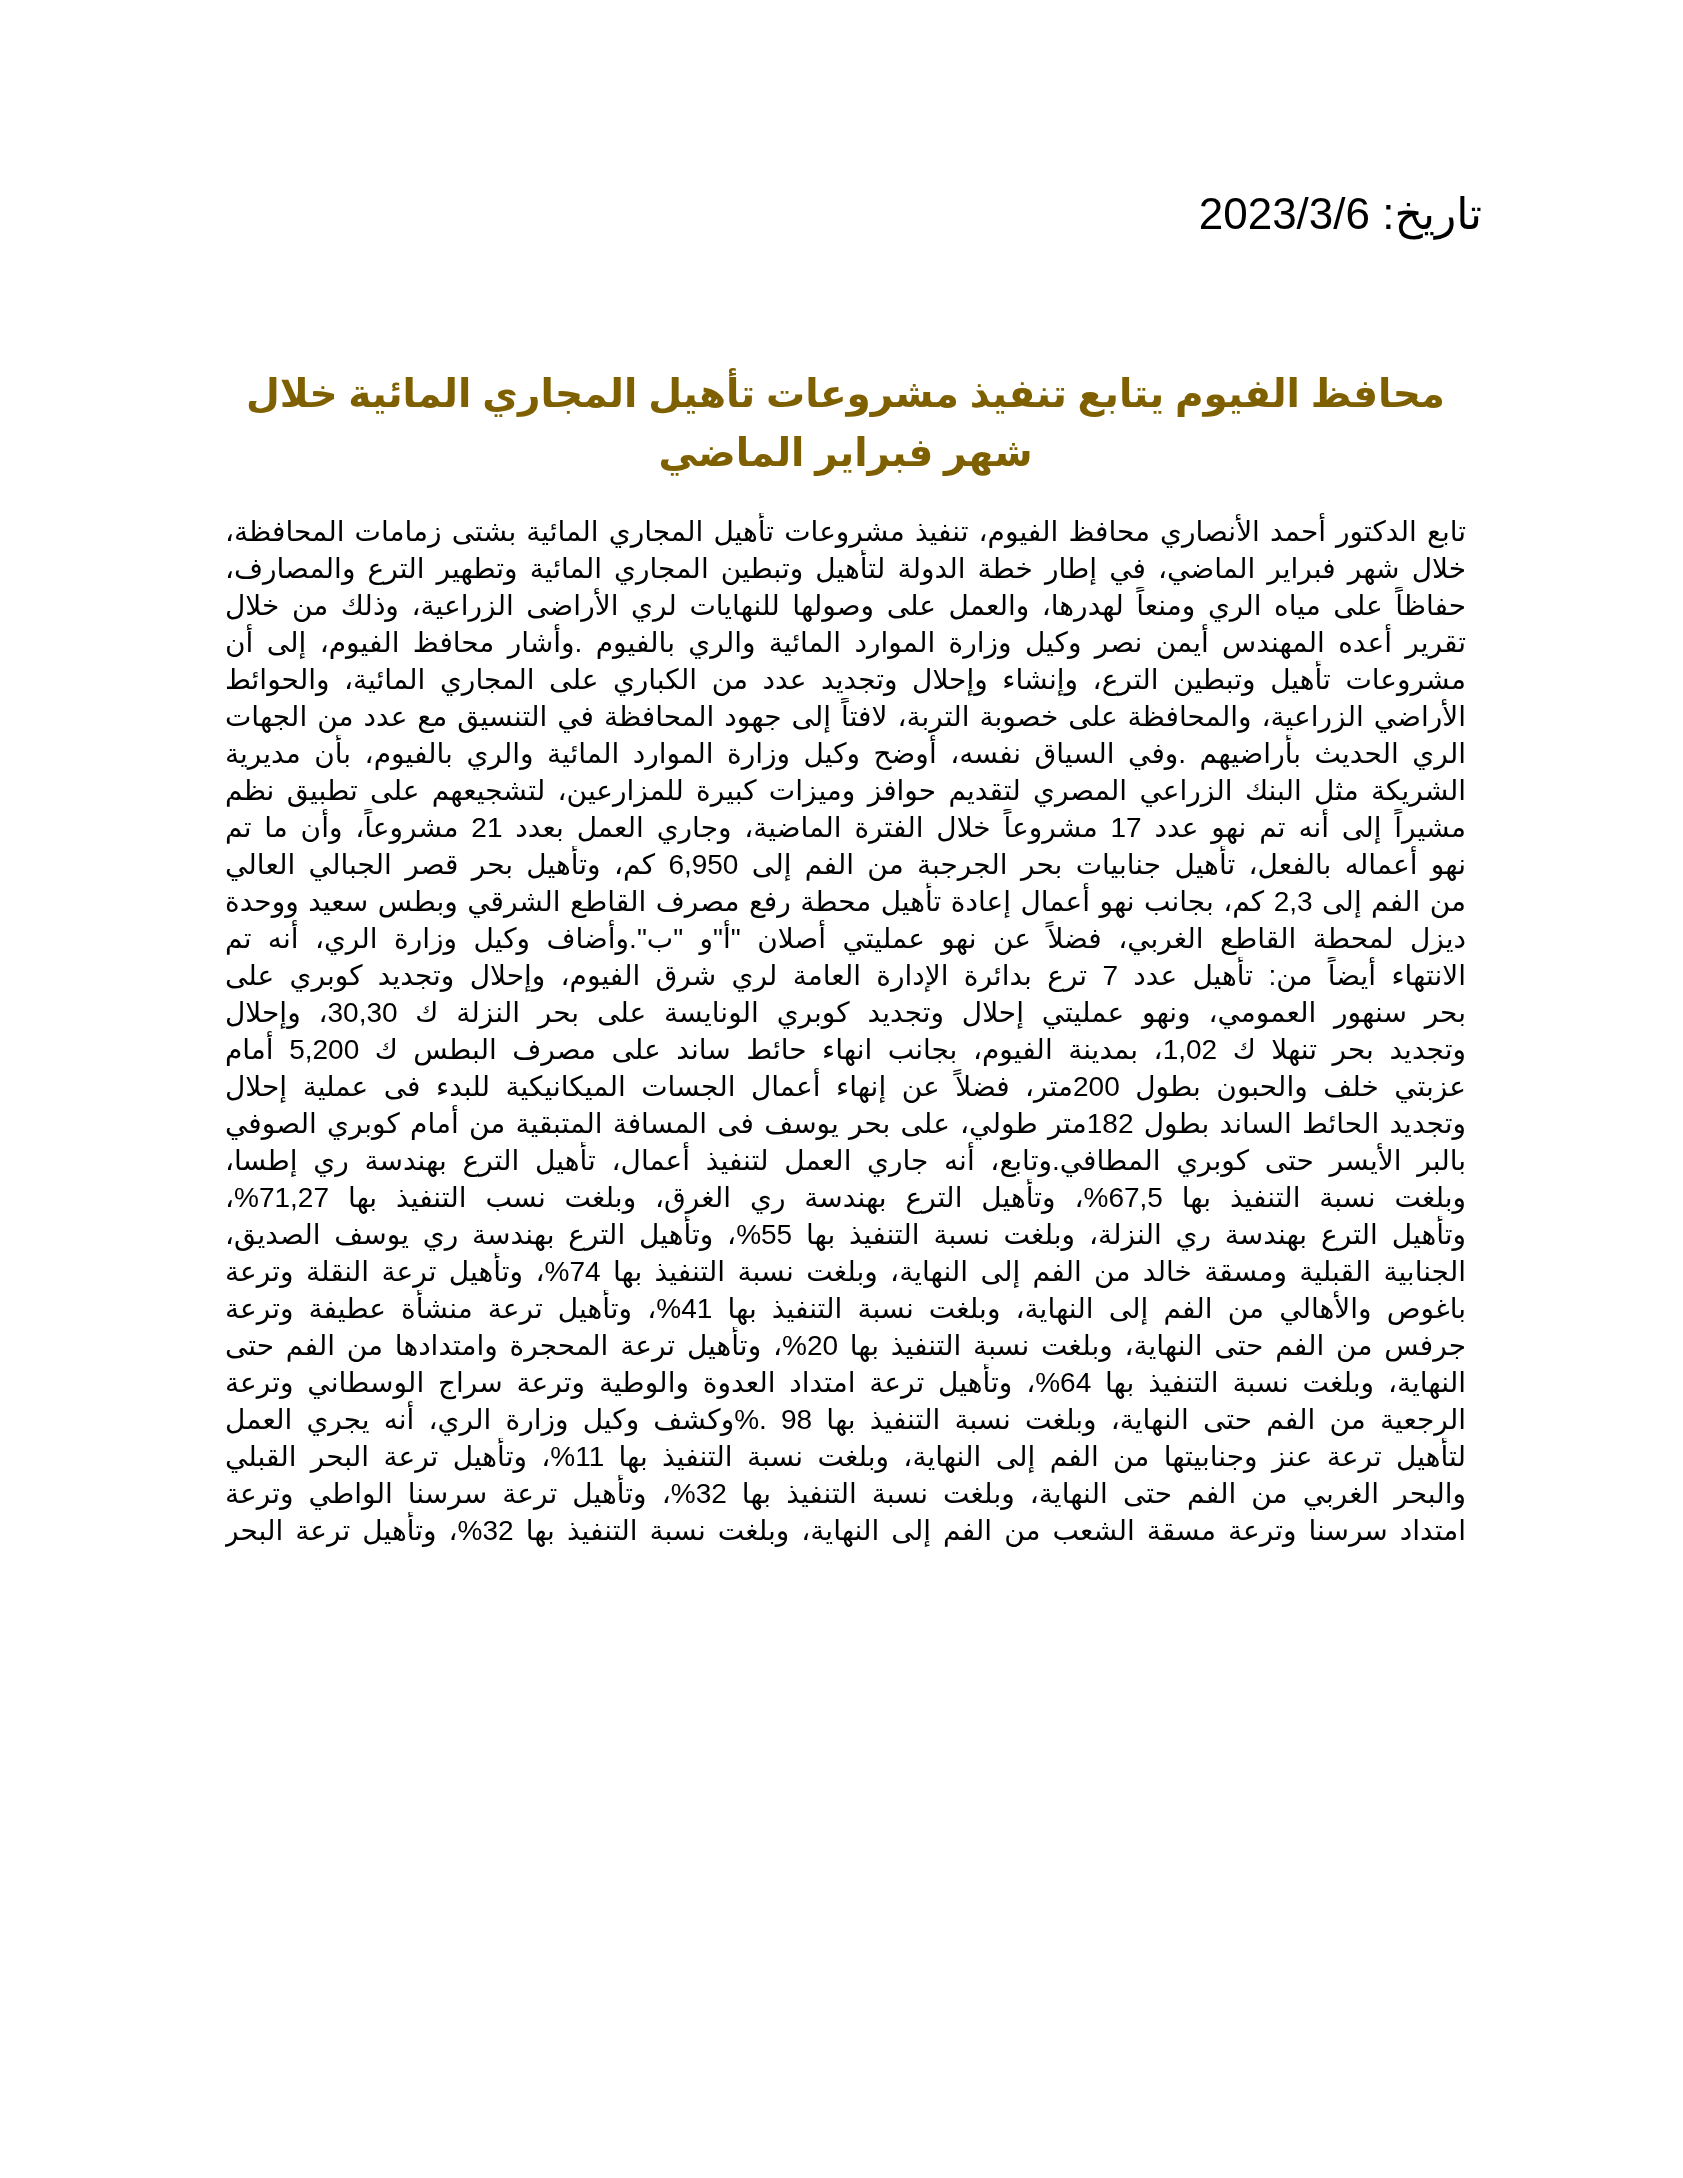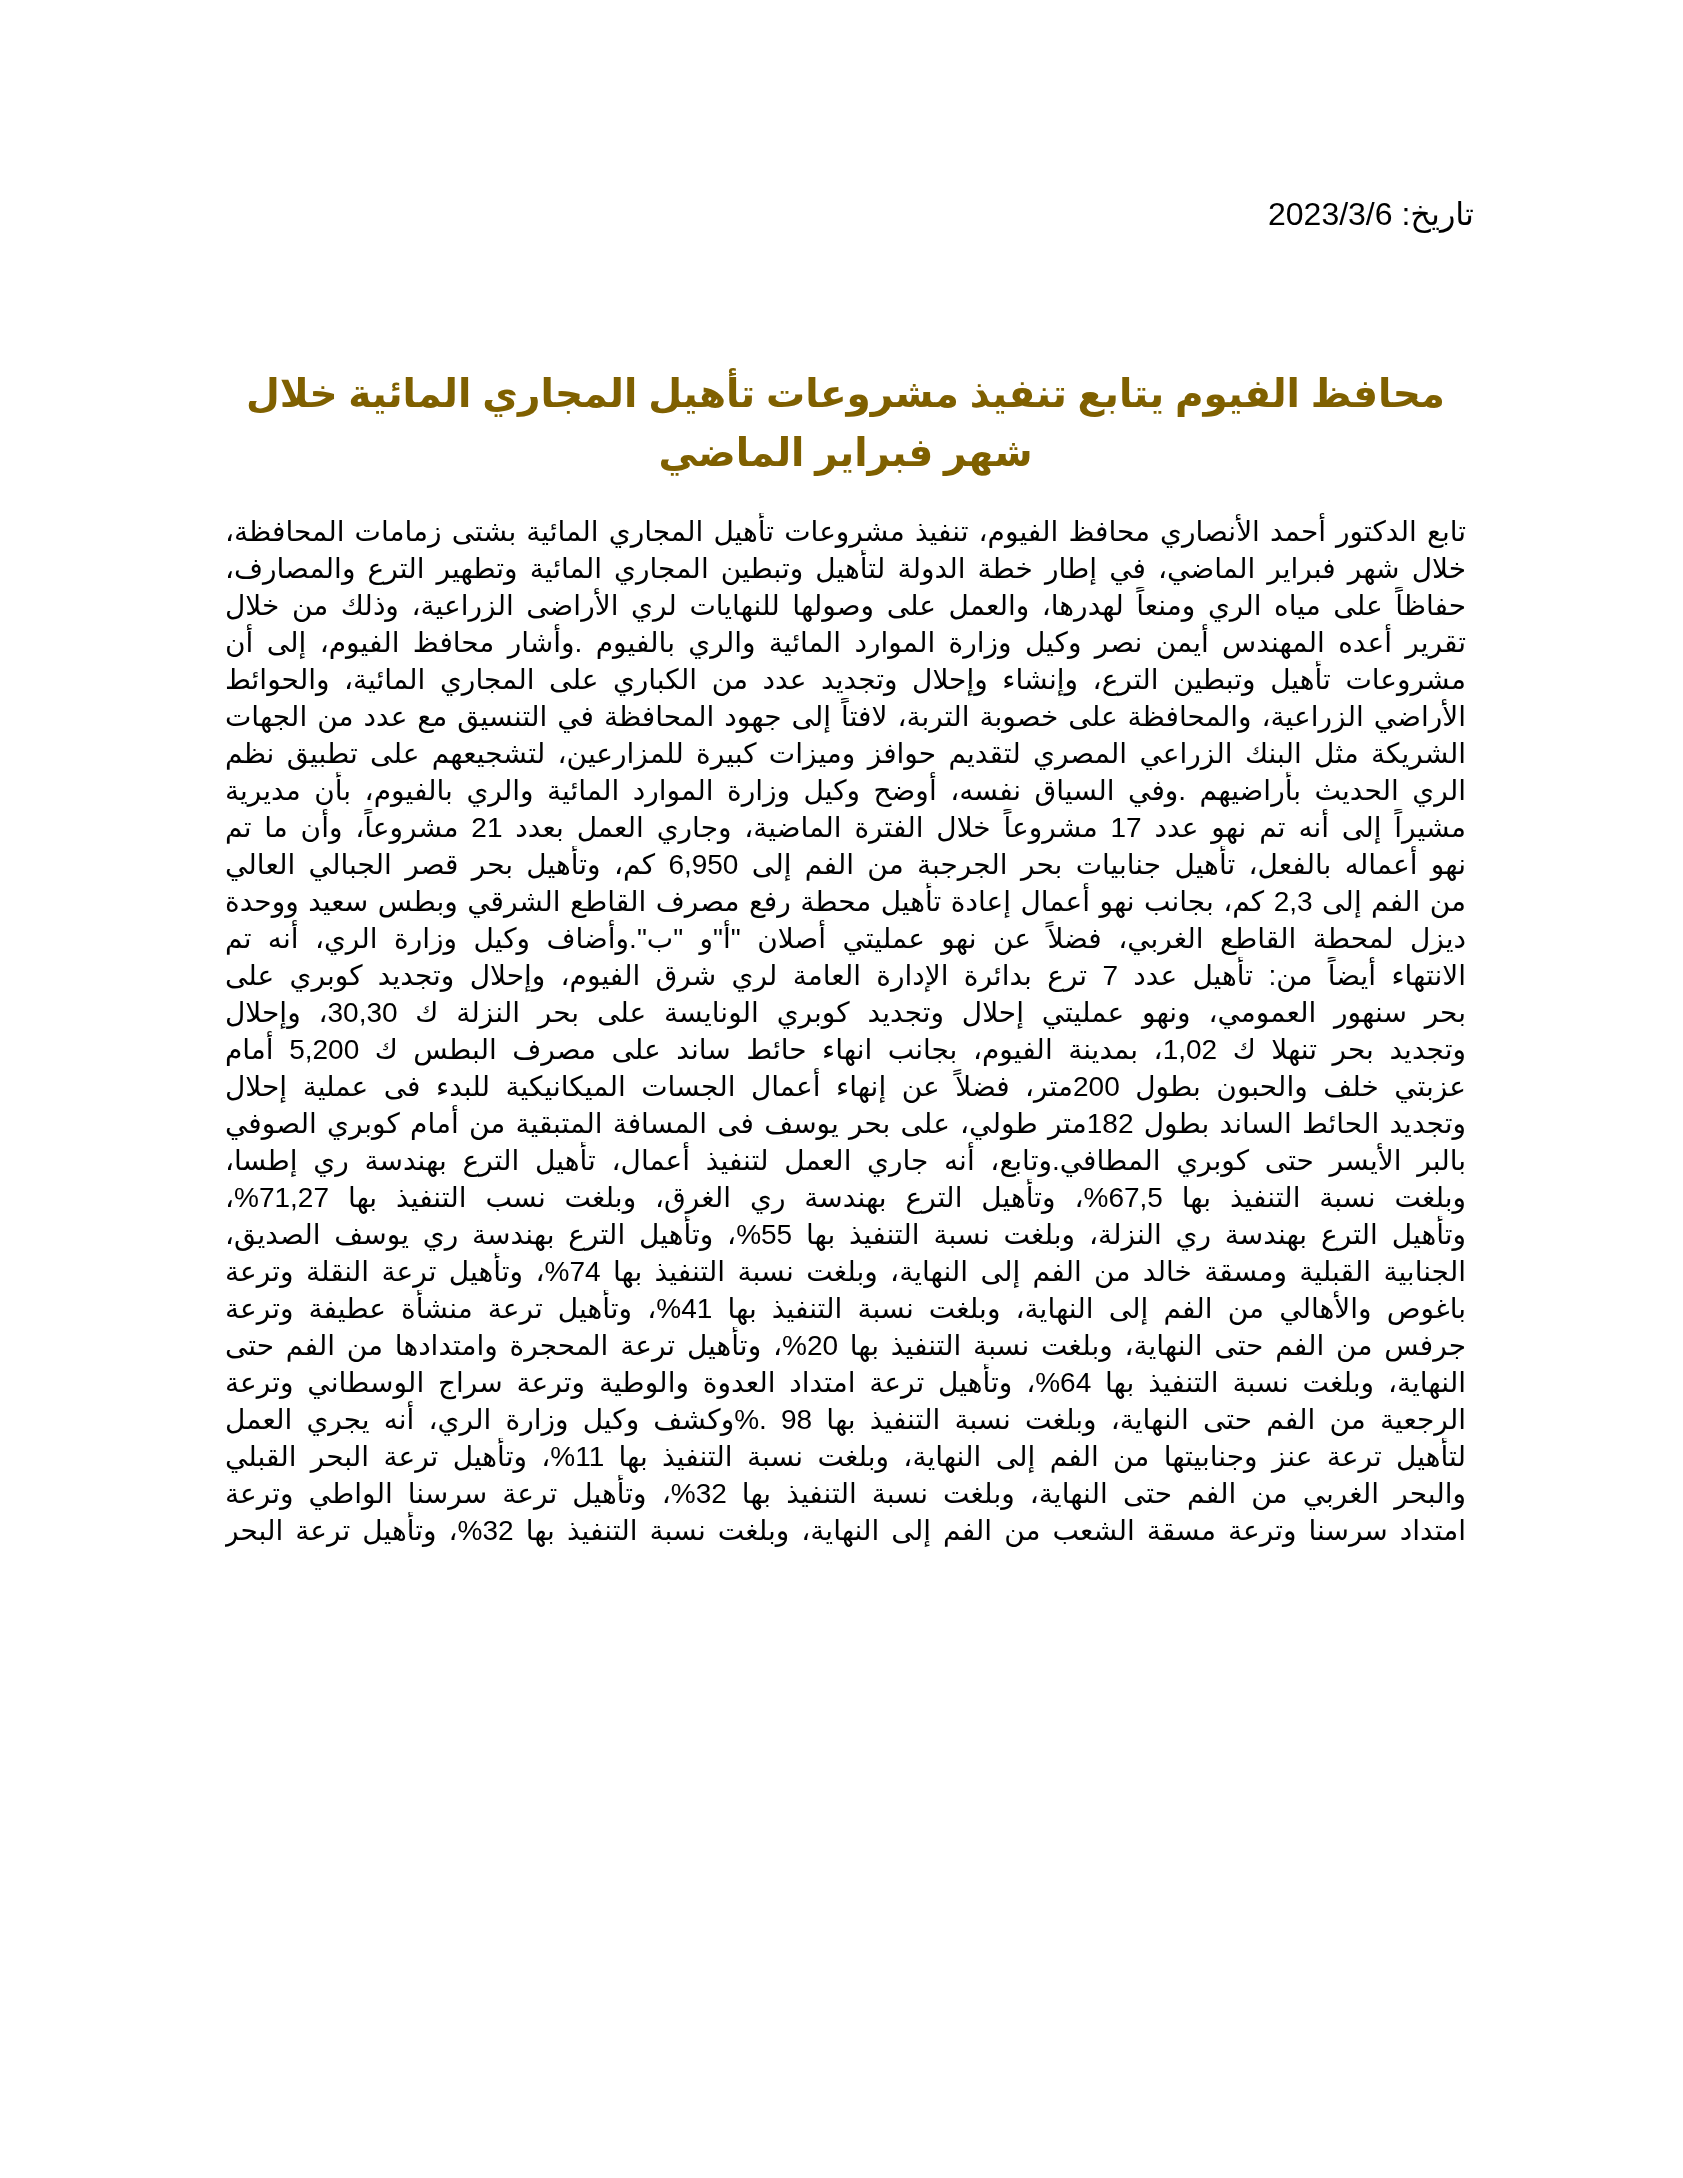--- a/index.html
+++ b/index.html
@@ -19,22 +19,22 @@
       position: absolute;
       left: 209px;
       top: 0;
       width: 1273px;
       height: 2178px;
       direction: rtl;
     }
     .date-line {
       position: absolute;
       top: 194px;
-      right: 8px;
-      font-size: 32px;
+      right: 0;
+      font-size: 44px;
       line-height: 40px;
       white-space: nowrap;
       direction: rtl;
       unicode-bidi: plaintext;
       margin-left: 28px;
     }
     .title {
       position: absolute;
       top: 348px;
       left: 0;
@@ -75,22 +75,22 @@
 
   <h1 class="title">محافظ الفيوم يتابع تنفيذ مشروعات تأهيل المجاري المائية خلال شهر فبراير الماضي</h1>
 
   <div class="body-text">
     <span class="line">تابع الدكتور أحمد الأنصاري محافظ الفيوم، تنفيذ مشروعات تأهيل المجاري المائية بشتى زمامات المحافظة،</span>
     <span class="line">خلال شهر فبراير الماضي، في إطار خطة الدولة لتأهيل وتبطين المجاري المائية وتطهير الترع والمصارف،</span>
     <span class="line">حفاظاً على مياه الري ومنعاً لهدرها، والعمل على وصولها للنهايات لري الأراضى الزراعية، وذلك من خلال</span>
     <span class="line">تقرير أعده المهندس أيمن نصر وكيل وزارة الموارد المائية والري بالفيوم .وأشار محافظ الفيوم، إلى أن</span>
     <span class="line">مشروعات تأهيل وتبطين الترع، وإنشاء وإحلال وتجديد عدد من الكباري على المجاري المائية، والحوائط</span>
     <span class="line">الأراضي الزراعية، والمحافظة على خصوبة التربة، لافتاً إلى جهود المحافظة في التنسيق مع عدد من الجهات</span>
+    <span class="line">الري الحديث بأراضيهم .وفي السياق نفسه، أوضح وكيل وزارة الموارد المائية والري بالفيوم، بأن مديرية</span>
     <span class="line">الشريكة مثل البنك الزراعي المصري لتقديم حوافز وميزات كبيرة للمزارعين، لتشجيعهم على تطبيق نظم</span>
-    <span class="line">الري الحديث بأراضيهم .وفي السياق نفسه، أوضح وكيل وزارة الموارد المائية والري بالفيوم، بأن مديرية</span>
     <span class="line">مشيراً إلى أنه تم نهو عدد 17 مشروعاً خلال الفترة الماضية، وجاري العمل بعدد 21 مشروعاً، وأن ما تم</span>
     <span class="line">نهو أعماله بالفعل، تأهيل جنابيات بحر الجرجبة من الفم إلى 6,950 كم، وتأهيل بحر قصر الجبالي العالي</span>
     <span class="line">من الفم إلى 2,3 كم، بجانب نهو أعمال إعادة تأهيل محطة رفع مصرف القاطع الشرقي وبطس سعيد ووحدة</span>
     <span class="line">ديزل لمحطة القاطع الغربي، فضلاً عن نهو عمليتي أصلان "أ"و "ب".وأضاف وكيل وزارة الري، أنه تم</span>
     <span class="line">الانتهاء أيضاً من: تأهيل عدد 7 ترع بدائرة الإدارة العامة لري شرق الفيوم، وإحلال وتجديد كوبري على</span>
     <span class="line">بحر سنهور العمومي، ونهو عمليتي إحلال وتجديد كوبري الونايسة على بحر النزلة ك 30,30، وإحلال</span>
     <span class="line">وتجديد بحر تنهلا ك 1,02، بمدينة الفيوم، بجانب انهاء حائط ساند على مصرف البطس ك 5,200 أمام</span>
     <span class="line">عزبتي خلف والحبون بطول 200متر، فضلاً عن إنهاء أعمال الجسات الميكانيكية للبدء فى عملية إحلال</span>
     <span class="line">وتجديد الحائط الساند بطول 182متر طولي، على بحر يوسف فى المسافة المتبقية من أمام كوبري الصوفي</span>
     <span class="line">بالبر الأيسر حتى كوبري المطافي.وتابع، أنه جاري العمل لتنفيذ أعمال، تأهيل الترع بهندسة ري إطسا،</span>

